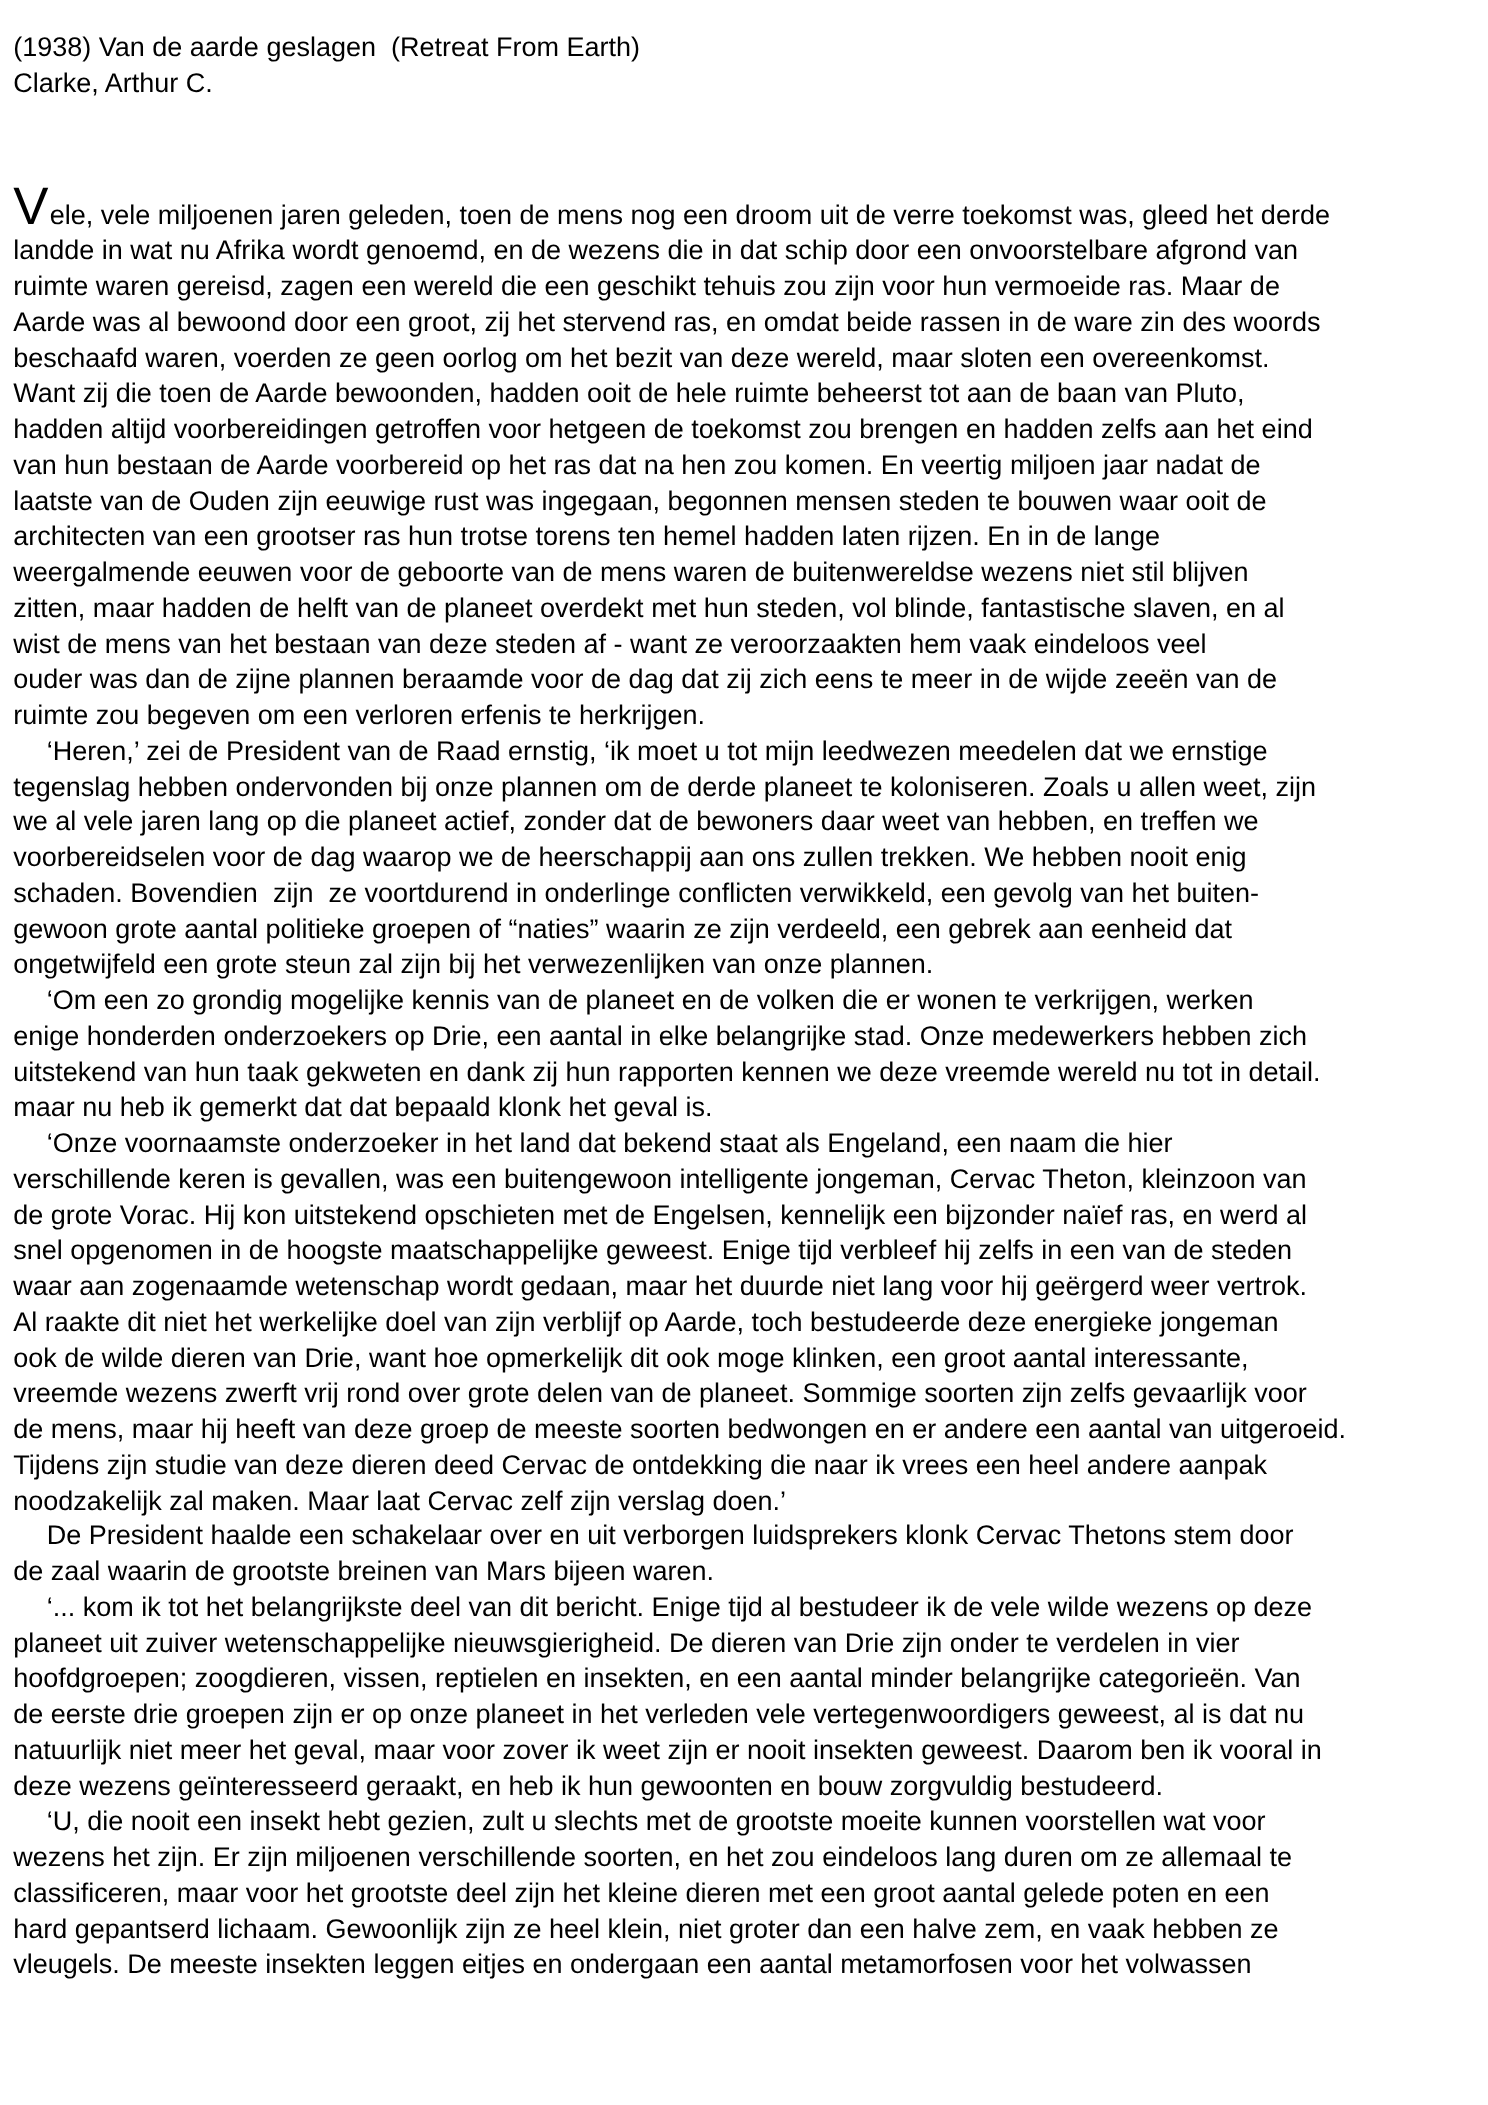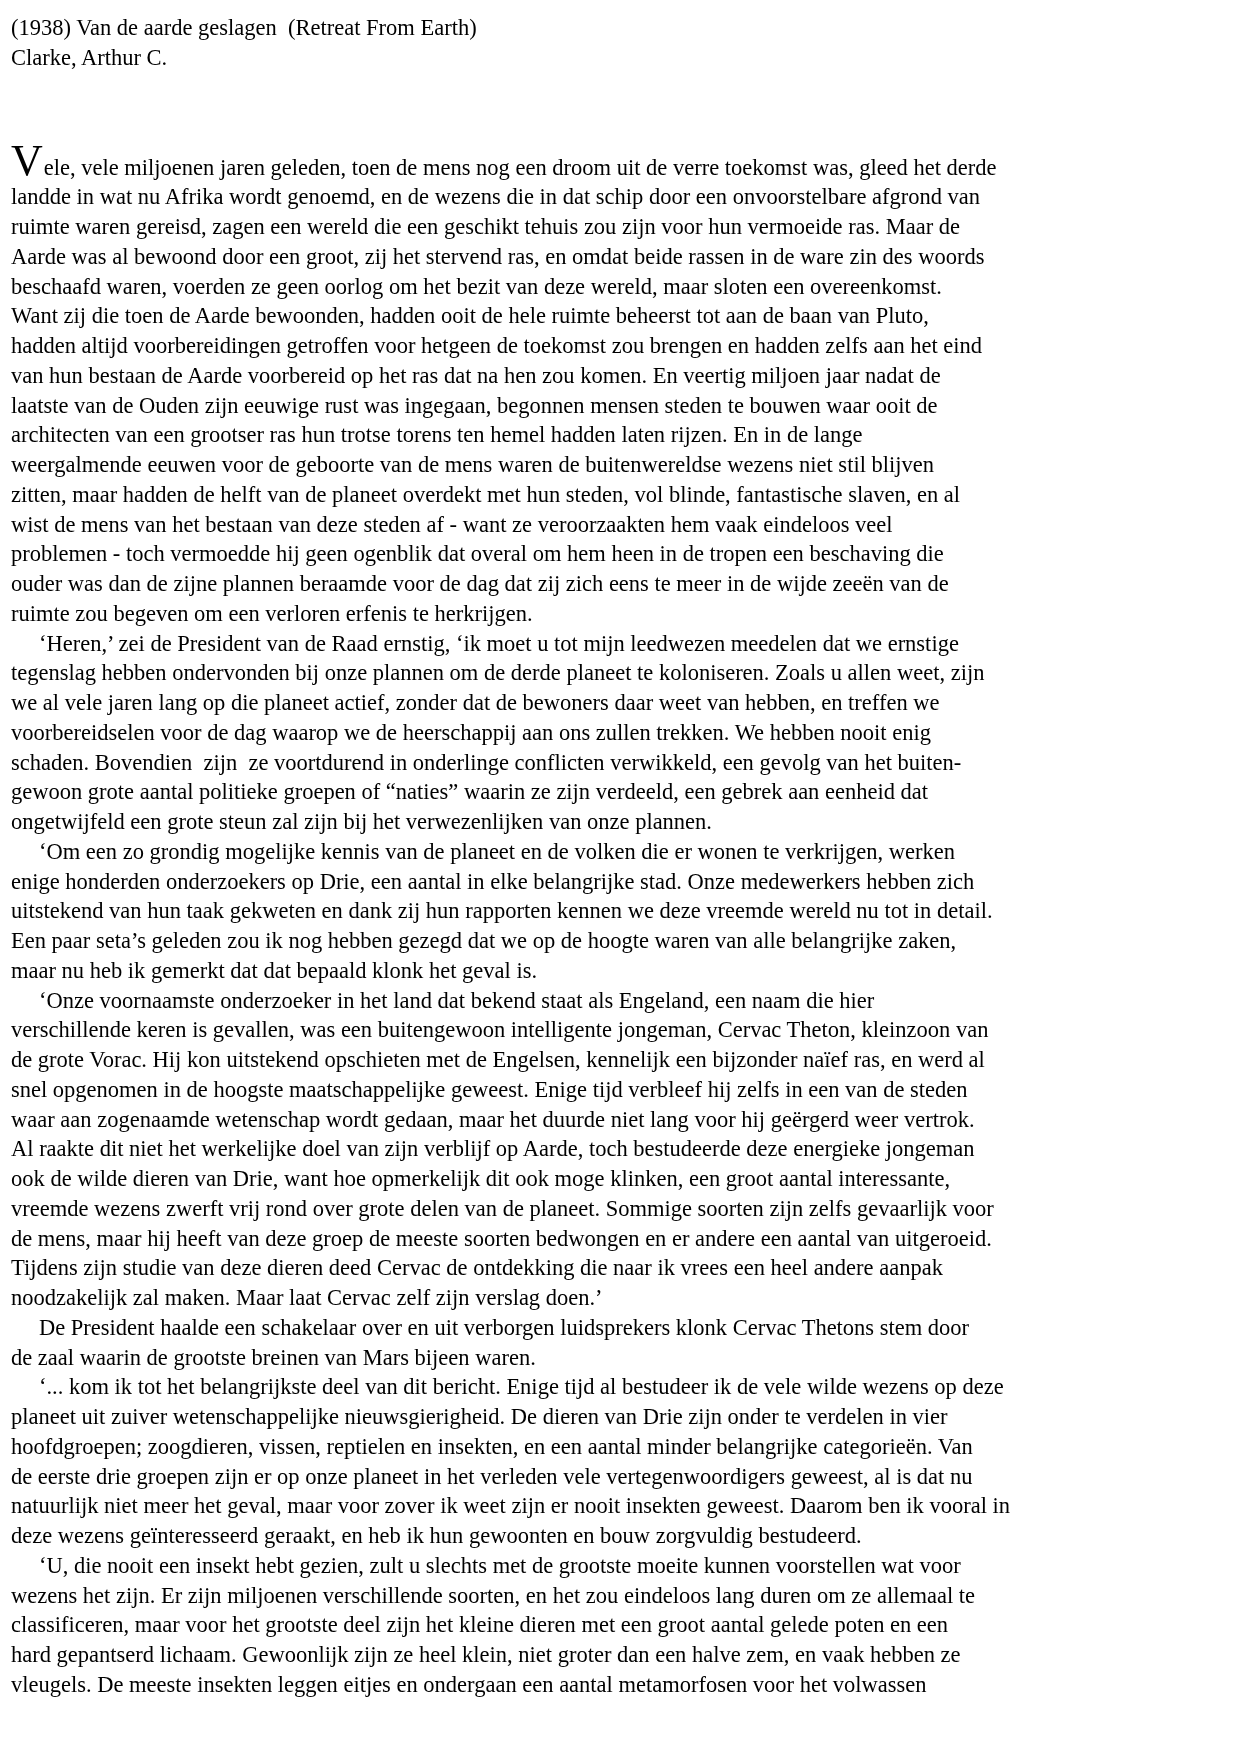--- a/index.html
+++ b/index.html
@@ -4,24 +4,24 @@
 <style>
   html, body { margin: 0; padding: 0; }
   body {
     width: 1240px;
     height: 1754px;
     background: #ffffff;
     color: #000000;
     overflow: hidden;
   }
   .page {
-    font-family: Liberation Serif, serif;
+    font-family: Liberation Sans, sans-serif;
     font-size: 22.5px;
     line-height: 29.75px;
-    padding: 13px 8px 0 11px;
+    padding: 25px 8px 0 11px;
     box-sizing: border-box;
     width: 1240px;
     height: 1754px;
     overflow: hidden;
   }
   .line { white-space: pre; }
   .doc-body { margin-top: 73px; }
   .indent { padding-left: 28px; }
   .dropcap {
     font-size: 44px;
@@ -44,34 +44,32 @@
       <div class="line">Aarde was al bewoond door een groot, zij het stervend ras, en omdat beide rassen in de ware zin des woords</div>
       <div class="line">beschaafd waren, voerden ze geen oorlog om het bezit van deze wereld, maar sloten een overeenkomst.</div>
       <div class="line">Want zij die toen de Aarde bewoonden, hadden ooit de hele ruimte beheerst tot aan de baan van Pluto,</div>
       <div class="line">hadden altijd voorbereidingen getroffen voor hetgeen de toekomst zou brengen en hadden zelfs aan het eind</div>
       <div class="line">van hun bestaan de Aarde voorbereid op het ras dat na hen zou komen. En veertig miljoen jaar nadat de</div>
       <div class="line">laatste van de Ouden zijn eeuwige rust was ingegaan, begonnen mensen steden te bouwen waar ooit de</div>
       <div class="line">architecten van een grootser ras hun trotse torens ten hemel hadden laten rijzen. En in de lange</div>
       <div class="line">weergalmende eeuwen voor de geboorte van de mens waren de buitenwereldse wezens niet stil blijven</div>
       <div class="line">zitten, maar hadden de helft van de planeet overdekt met hun steden, vol blinde, fantastische slaven, en al</div>
       <div class="line">wist de mens van het bestaan van deze steden af - want ze veroorzaakten hem vaak eindeloos veel</div>
-      <div class="line">problemen - toch vermoedde hij geen ogenblik dat overal om hem heen in de tropen een beschaving die</div>
       <div class="line">ouder was dan de zijne plannen beraamde voor de dag dat zij zich eens te meer in de wijde zeeën van de</div>
       <div class="line">ruimte zou begeven om een verloren erfenis te herkrijgen.</div>
       <div class="line indent">‘Heren,’ zei de President van de Raad ernstig, ‘ik moet u tot mijn leedwezen meedelen dat we ernstige</div>
       <div class="line">tegenslag hebben ondervonden bij onze plannen om de derde planeet te koloniseren. Zoals u allen weet, zijn</div>
       <div class="line">we al vele jaren lang op die planeet actief, zonder dat de bewoners daar weet van hebben, en treffen we</div>
       <div class="line">voorbereidselen voor de dag waarop we de heerschappij aan ons zullen trekken. We hebben nooit enig</div>
       <div class="line">schaden. Bovendien  zijn  ze voortdurend in onderlinge conflicten verwikkeld, een gevolg van het buiten-</div>
       <div class="line">gewoon grote aantal politieke groepen of “naties” waarin ze zijn verdeeld, een gebrek aan eenheid dat</div>
       <div class="line">ongetwijfeld een grote steun zal zijn bij het verwezenlijken van onze plannen.</div>
       <div class="line indent">‘Om een zo grondig mogelijke kennis van de planeet en de volken die er wonen te verkrijgen, werken</div>
       <div class="line">enige honderden onderzoekers op Drie, een aantal in elke belangrijke stad. Onze medewerkers hebben zich</div>
       <div class="line">uitstekend van hun taak gekweten en dank zij hun rapporten kennen we deze vreemde wereld nu tot in detail.</div>
-      <div class="line">Een paar seta’s geleden zou ik nog hebben gezegd dat we op de hoogte waren van alle belangrijke zaken,</div>
       <div class="line">maar nu heb ik gemerkt dat dat bepaald klonk het geval is.</div>
       <div class="line indent">‘Onze voornaamste onderzoeker in het land dat bekend staat als Engeland, een naam die hier</div>
       <div class="line">verschillende keren is gevallen, was een buitengewoon intelligente jongeman, Cervac Theton, kleinzoon van</div>
       <div class="line">de grote Vorac. Hij kon uitstekend opschieten met de Engelsen, kennelijk een bijzonder naïef ras, en werd al</div>
       <div class="line">snel opgenomen in de hoogste maatschappelijke geweest. Enige tijd verbleef hij zelfs in een van de steden</div>
       <div class="line">waar aan zogenaamde wetenschap wordt gedaan, maar het duurde niet lang voor hij geërgerd weer vertrok.</div>
       <div class="line">Al raakte dit niet het werkelijke doel van zijn verblijf op Aarde, toch bestudeerde deze energieke jongeman</div>
       <div class="line">ook de wilde dieren van Drie, want hoe opmerkelijk dit ook moge klinken, een groot aantal interessante,</div>
       <div class="line">vreemde wezens zwerft vrij rond over grote delen van de planeet. Sommige soorten zijn zelfs gevaarlijk voor</div>
       <div class="line">de mens, maar hij heeft van deze groep de meeste soorten bedwongen en er andere een aantal van uitgeroeid.</div>

